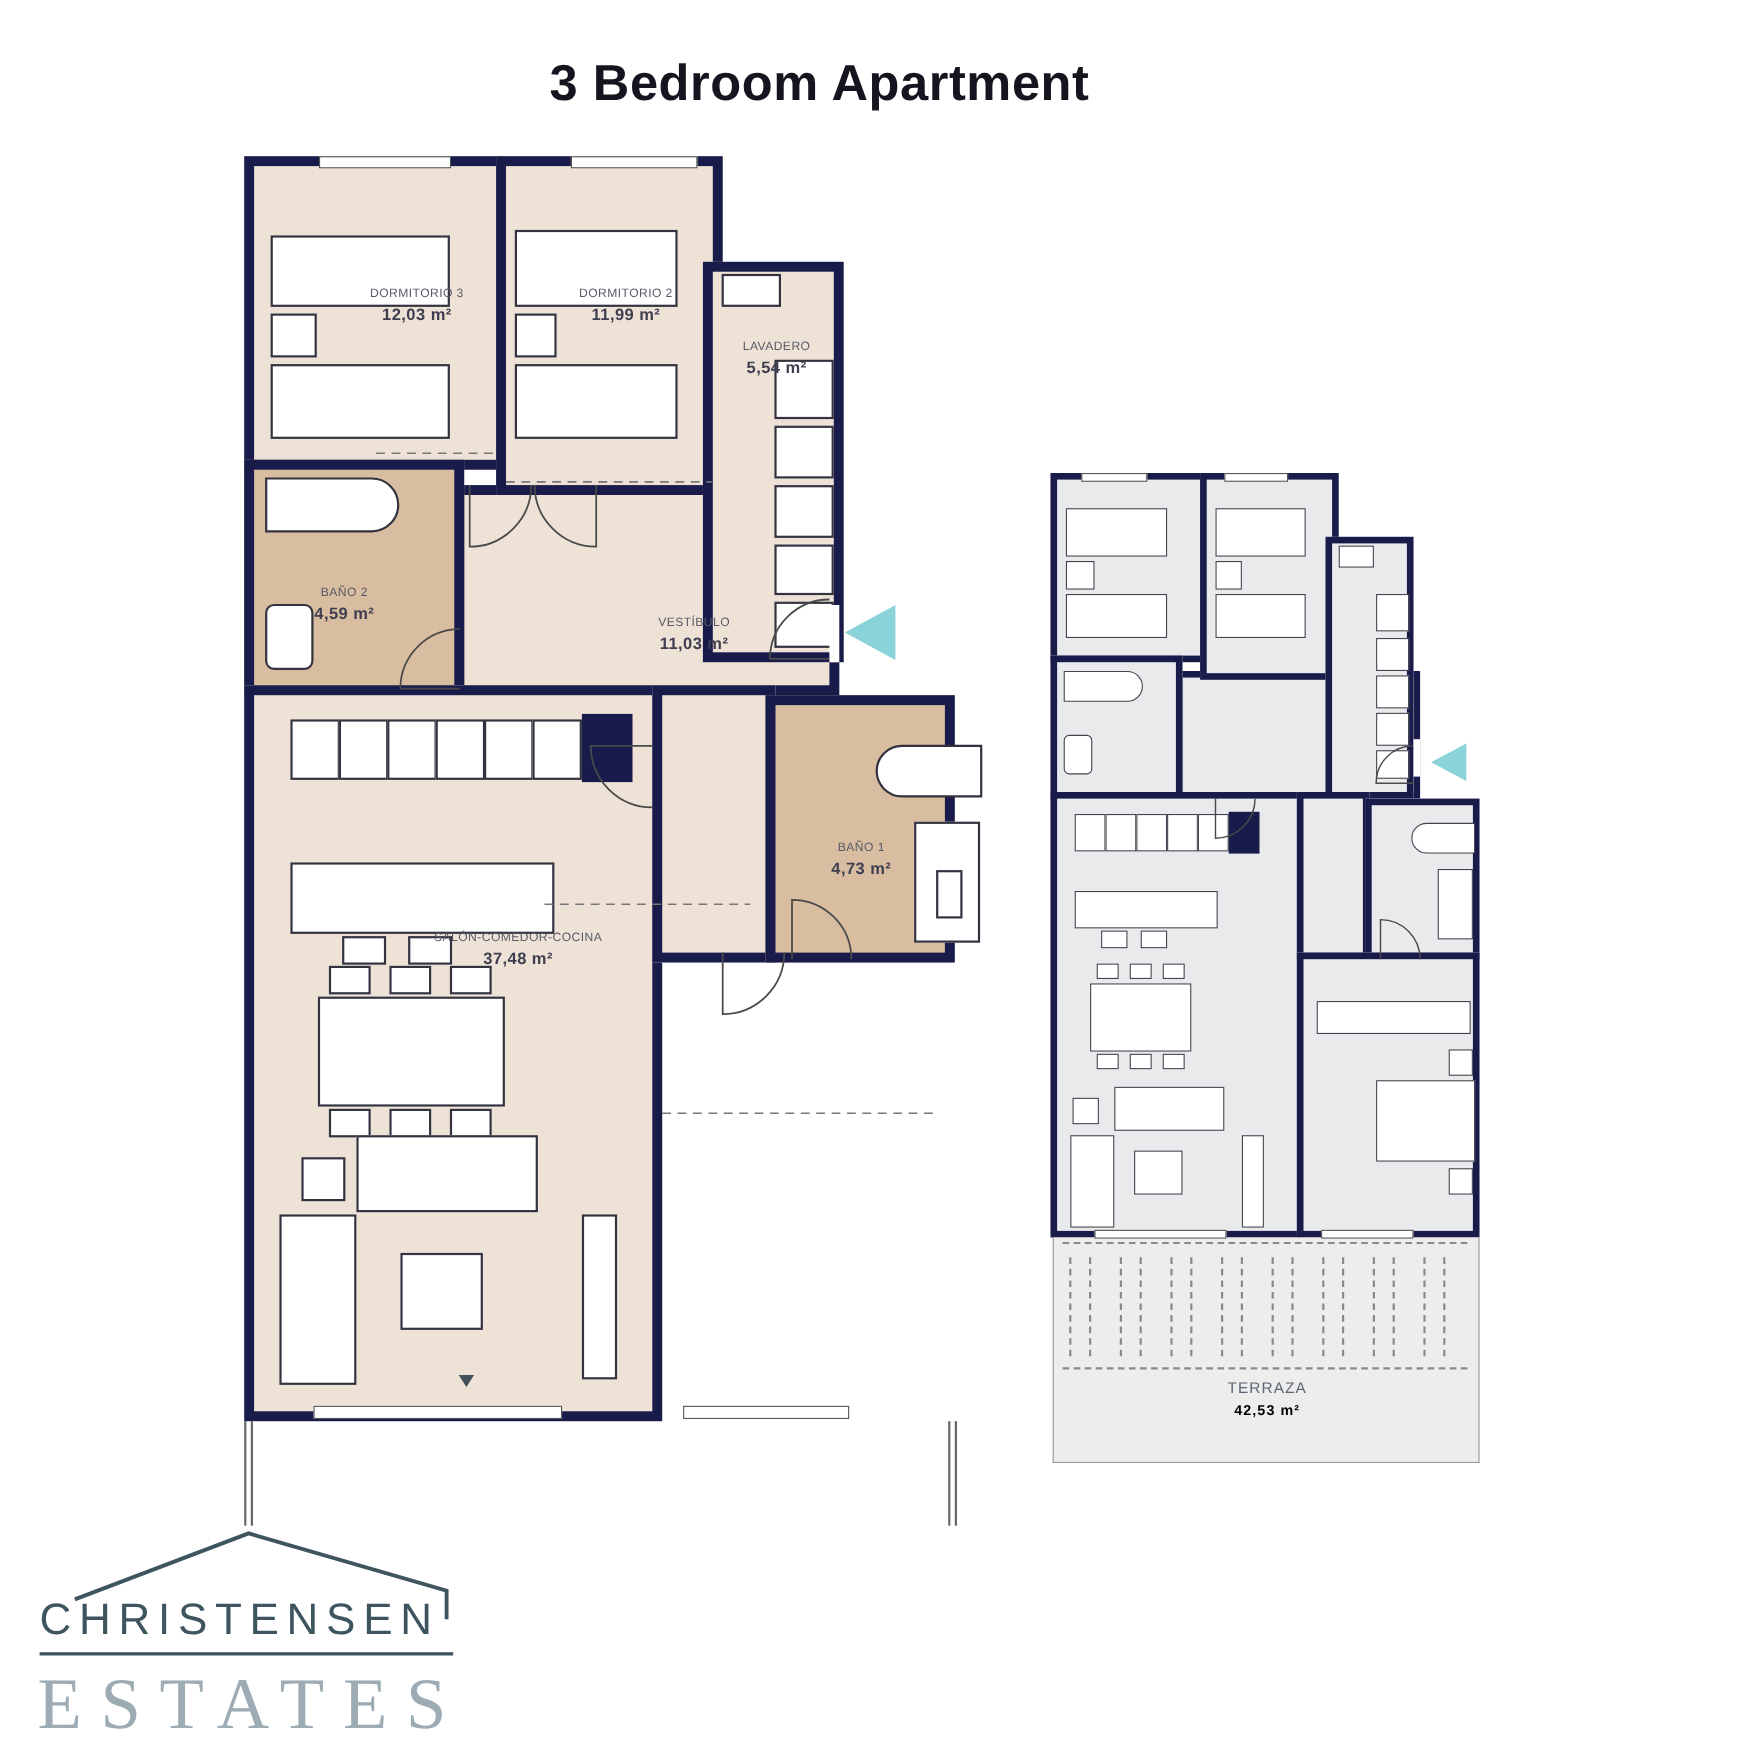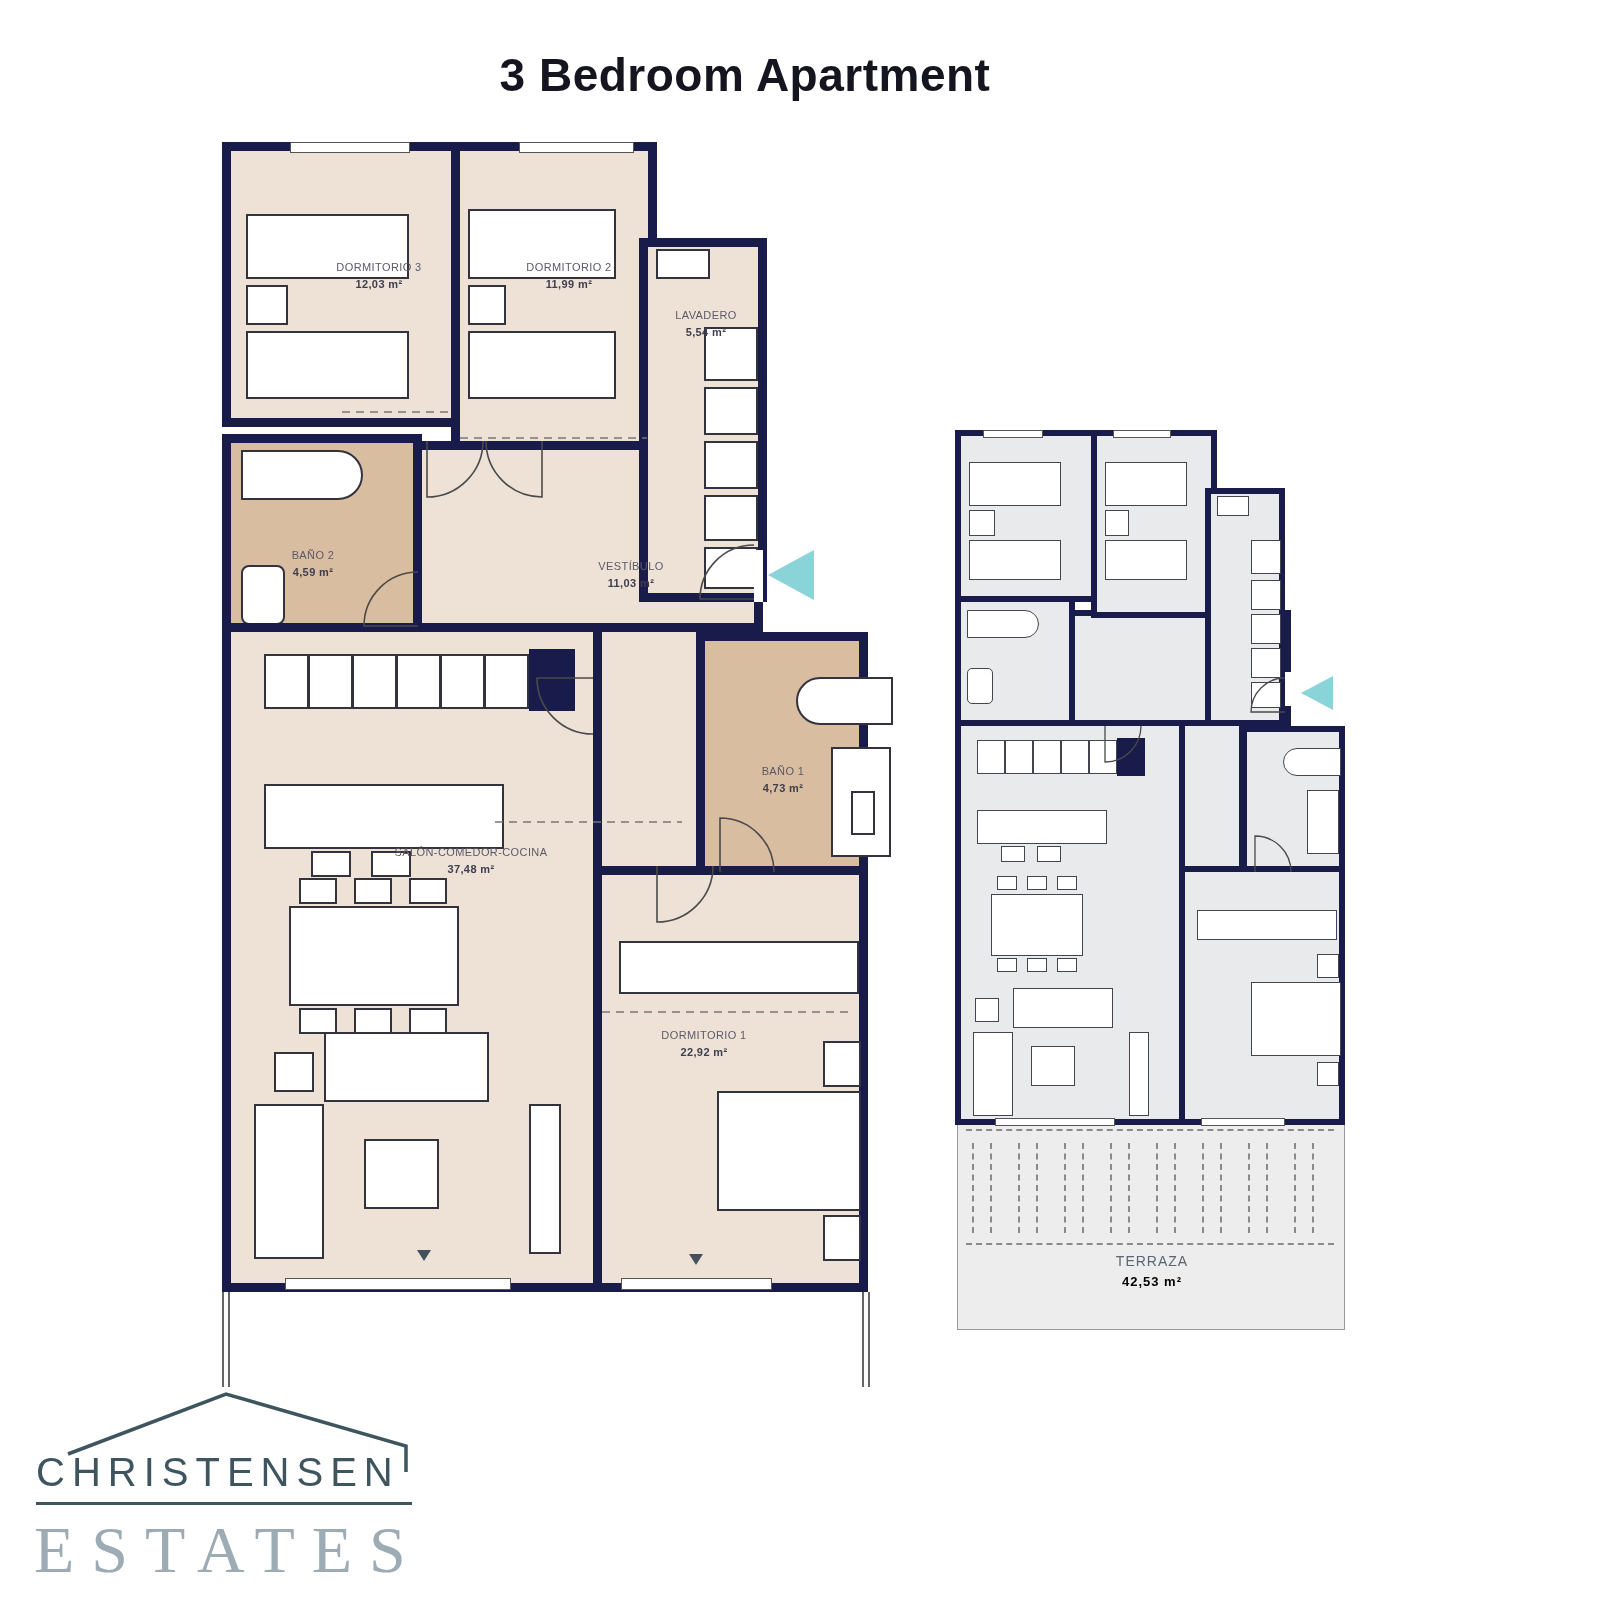--- a/index.html
+++ b/index.html
@@ -10,21 +10,21 @@
   
   .plan{position:absolute;}
   .room{position:absolute;background:#ede2d5;border:9px solid #191b4a;box-sizing:border-box;}
   .room.bath{background:#d9bda1;}
   .mroom{position:absolute;background:#e9eaeb;border:6px solid #191b4a;box-sizing:border-box;}
   .furn{position:absolute;background:#fff;border:2px solid #33333f;box-sizing:border-box;}
   .mfurn{position:absolute;background:#fff;border:1.5px solid #44444f;box-sizing:border-box;}
   .navyblock{position:absolute;background:#191b4a;}
   .rlabel{position:absolute;transform:translateX(-50%);text-align:center;font-size:11px;
           color:#5a5a68;letter-spacing:.4px;line-height:1.5;white-space:nowrap;z-index:6;}
-  .rlabel .area{font-weight:700;color:#3e3e50;font-size:11px;}
+  .rlabel .area{font-weight:700;color:#3e3e50;font-size:15px;}
   .tlabel{font-size:14px;color:#5a6673;letter-spacing:1px;}
   .tlabel .area{font-size:13px;color:#000000;}
   .win{position:absolute;background:#fff;border:1px solid #555;box-sizing:border-box;z-index:5;}
   .gap{position:absolute;background:#fff;z-index:5;}
   .tri{position:absolute;width:0;height:0;border-left:7px solid transparent;
        border-right:7px solid transparent;border-top:11px solid #44505c;}
   .arrow{position:absolute;width:0;height:0;border-top:25px solid transparent;
          border-bottom:25px solid transparent;border-right:46px solid #8ad3d8;}
   .arrow.small{border-top-width:17px;border-bottom-width:17px;border-right-width:32px;}
   .balc{position:absolute;width:8px;border-left:2px solid #666;border-right:2px solid #666;box-sizing:border-box;}
@@ -84,21 +84,21 @@
       <div class="furn" style="left:56px;top:140px;width:54px;height:48px;"></div>
       <div class="furn" style="left:56px;top:194px;width:54px;height:48px;"></div>
       <div class="furn" style="left:56px;top:248px;width:54px;height:46px;"></div>
       <div class="furn" style="left:56px;top:300px;width:54px;height:42px;"></div>
       <div class="rlabel" style="left:58px;top:60px;">
         <div>LAVADERO</div>
         <div class="area">5,54 m²</div>
       </div>
     </div>
 
-    <div class="room bath" style="left:0;top:292px;width:200px;height:214px;">
+    <div class="room bath" style="left:0;top:276px;width:200px;height:214px;">
       <div class="furn" style="left:10px;top:7px;width:122px;height:50px;border-radius:0 25px 25px 0;"></div>
       <div class="furn" style="left:10px;top:122px;width:44px;height:60px;border-radius:8px;"></div>
       <div class="rlabel" style="left:82px;top:104px;">
         <div>BAÑO 2</div>
         <div class="area">4,59 m²</div>
       </div>
     </div>
 
     <div class="room" style="left:0;top:481px;width:380px;height:669px;">
       <div class="furn" style="left:33px;top:22px;width:45px;height:55px;"></div>
@@ -135,31 +135,20 @@
     <div class="room bath" style="left:474px;top:490px;width:172px;height:243px;">
       <div class="furn" style="left:91px;top:36px;width:97px;height:48px;border-radius:24px 0 0 24px;"></div>
       <div class="furn" style="left:126px;top:106px;width:60px;height:110px;"></div>
       <div class="furn" style="left:146px;top:150px;width:24px;height:44px;"></div>
       <div class="rlabel" style="left:78px;top:122px;">
         <div>BAÑO 1</div>
         <div class="area">4,73 m²</div>
       </div>
     </div>
 
-    <div class="room" style="left:371px;top:724px;width:275px;height:426px;">
-      <div class="furn" style="left:17px;top:66px;width:240px;height:53px;"></div>
-      <div class="furn" style="left:221px;top:166px;width:38px;height:46px;"></div>
-      <div class="furn" style="left:115px;top:216px;width:144px;height:120px;"></div>
-      <div class="furn" style="left:221px;top:340px;width:38px;height:46px;"></div>
-      <div class="tri" style="left:87px;top:379px;"></div>
-      <div class="rlabel" style="left:102px;top:152px;">
-        <div>DORMITORIO 1</div>
-        <div class="area">22,92 m²</div>
-      </div>
-    </div>
 
     <div class="win" style="left:68px;top:0;width:120px;height:11px;"></div>
     <div class="win" style="left:297px;top:0;width:115px;height:11px;"></div>
     <div class="win" style="left:63px;top:1136px;width:226px;height:12px;"></div>
     <div class="win" style="left:399px;top:1136px;width:151px;height:12px;"></div>
 
     <div class="balc" style="left:0;top:1150px;height:95px;"></div>
     <div class="balc" style="left:640px;top:1150px;height:95px;"></div>
 
     <div class="arrow" style="left:546px;top:408px;"></div>

